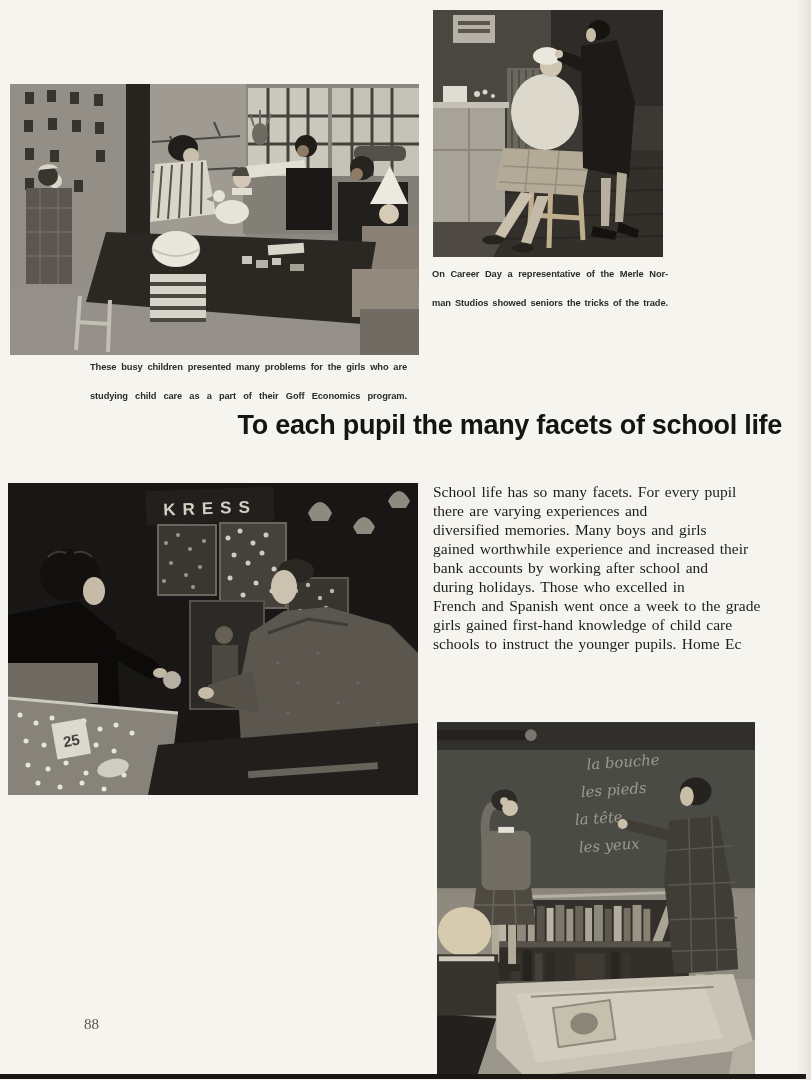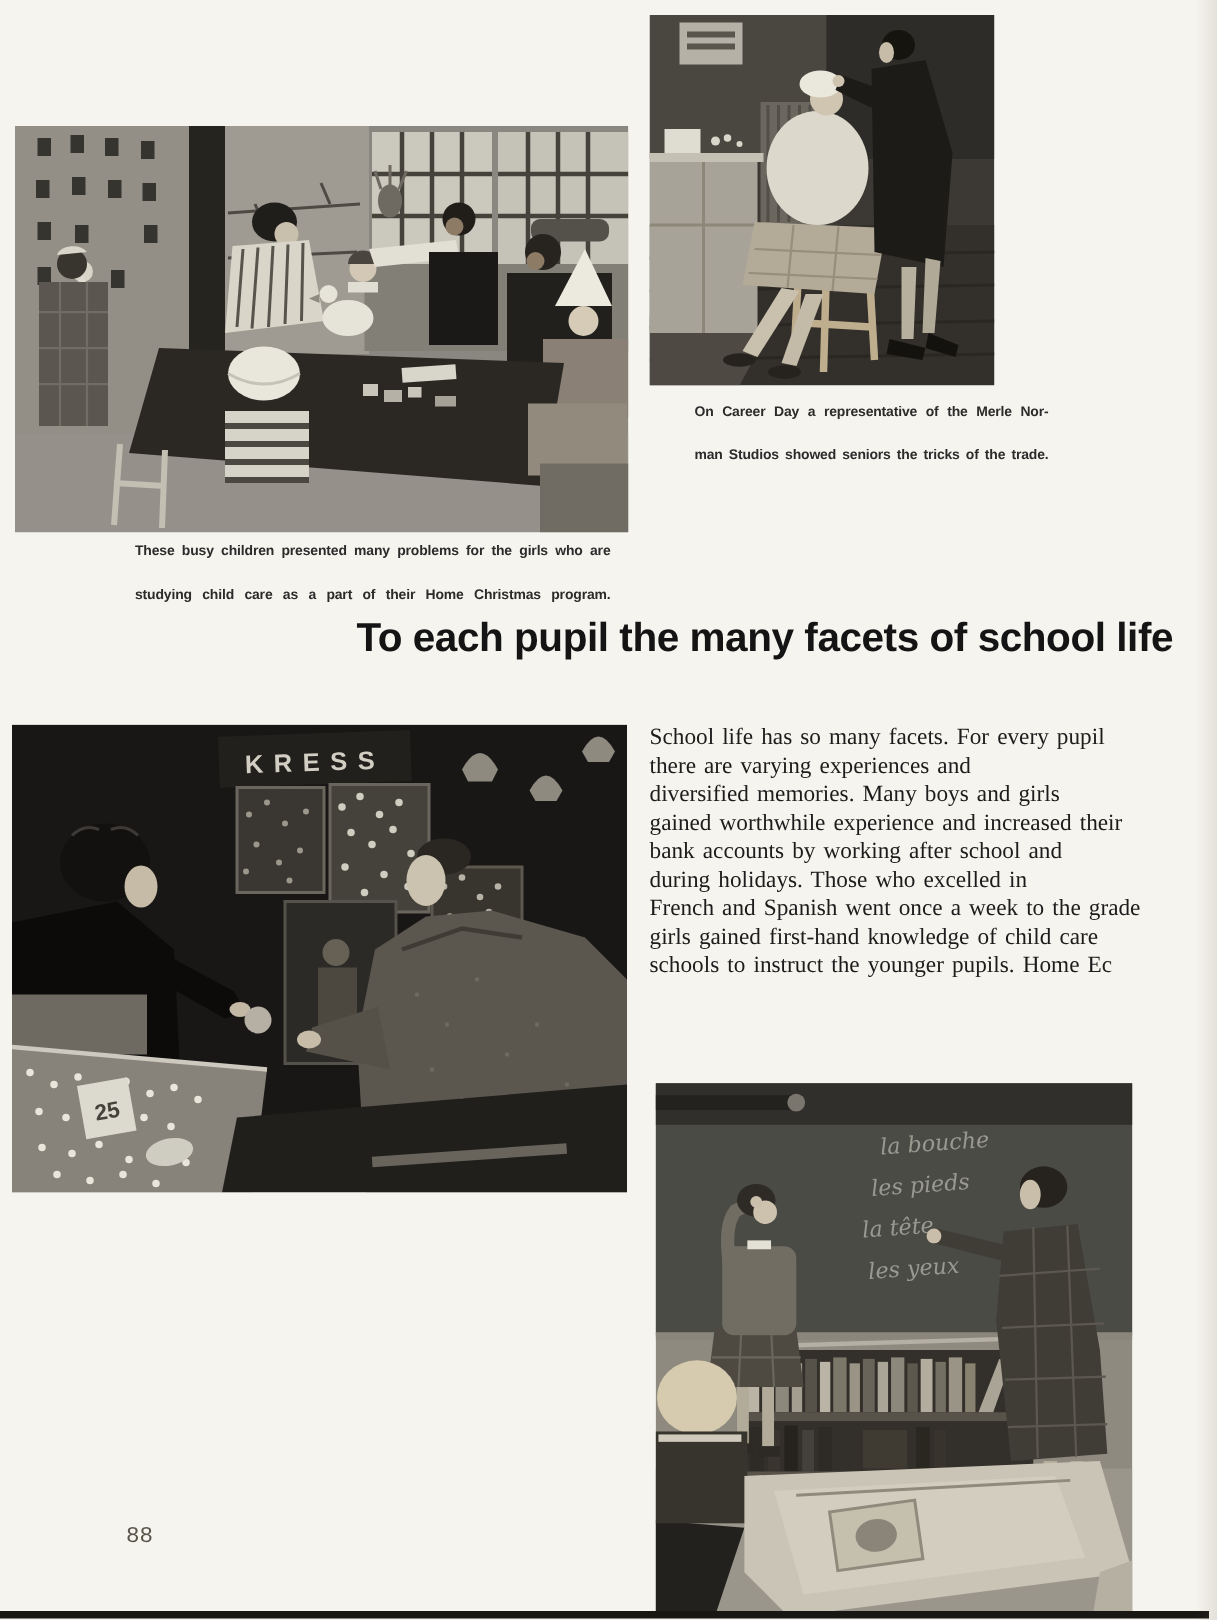--- a/index.html
+++ b/index.html
@@ -23,21 +23,21 @@
     text-align:right;white-space:nowrap;line-height:40px;
   }
   .bodytext{
     position:absolute;left:433px;top:482px;width:368px;
     font-family:"Liberation Serif",serif;font-size:15.5px;line-height:19px;
     color:#1c1c1c;word-spacing:1.5px;
   }
   .bodyline{white-space:nowrap;}
   .pageno{
     position:absolute;left:84px;top:1016px;
-    font-family:Liberation Mono, monospace;font-size:15px;color:#5a554b;
+    font-family:Liberation Serif, serif;font-size:15px;color:#5a554b;
   }
   .bottom-bar{position:absolute;left:0;top:1074px;width:806px;height:5px;background:#181714;}
   .edge-shadow{
     position:absolute;right:0;top:0;width:14px;height:1080px;
     background:linear-gradient(to right, rgba(120,112,95,0) 0%, rgba(120,112,95,0.14) 100%);
   }
   .chalk{
     font-family:"DejaVu Serif",serif;font-style:italic;
     fill:#cdcdc2;opacity:0.6;font-size:15px;
   }
@@ -154,21 +154,21 @@
       <g stroke="#c3bfb3" stroke-width="4" fill="none">
         <line x1="70" y1="212" x2="66" y2="266"></line>
           <line x1="100" y1="216" x2="98" y2="268"></line>
         <line x1="66" y1="238" x2="100" y2="240"></line>
       </g>
     </svg>
   </div>
 
   <div class="caption" style="left:90px;top:360px;width:317px;">
     <div class="jline">These busy children presented many problems for the girls who are</div>
-    <div class="jline">studying child care as a part of their Home Christmas program.</div>
+    <div class="jline">studying child care as a part of their Goff Economics program.</div>
   </div>
 
   <div class="photo" style="left:433px;top:10px;width:230px;height:247px;">
     <svg width="230" height="247" viewBox="0 0 230 247">
       <rect width="230" height="247" fill="#3c3934"></rect>
       <rect x="0" y="0" width="118" height="96" fill="#4a4740"></rect>
       <rect x="118" y="0" width="112" height="96" fill="#2e2c28"></rect>
       <rect x="20" y="5" width="42" height="28" fill="#b5b1a6"></rect>
       <rect x="25" y="11" width="32" height="4" fill="#5a564e"></rect>
       <rect x="25" y="19" width="32" height="4" fill="#5a564e"></rect>
@@ -224,21 +224,21 @@
       <ellipse cx="158" cy="25" rx="5" ry="7" fill="#c6bca8"></ellipse>
       <polygon points="150,48 128,40 124,50 148,62" fill="#1d1b18"></polygon>
       <circle cx="126" cy="44" r="4" fill="#cfc4b0"></circle>
       <polygon points="168,168 178,168 176,216 168,216" fill="#b8b09e"></polygon>
       <polygon points="184,162 194,164 190,212 182,212" fill="#b1a997"></polygon>
       <polygon points="160,216 184,222 182,230 158,226" fill="#14120f"></polygon>
       <polygon points="186,212 206,220 204,228 184,222" fill="#14120f"></polygon>
     </svg>
   </div>
 
-  <div class="caption" style="left:432px;top:267px;width:236px;margin-left:31px;">
+  <div class="caption" style="left:432px;top:267px;width:236px;">
     <div class="jline">On Career Day a representative of the Merle Nor-</div>
     <div class="jline">man Studios showed seniors the tricks of the trade.</div>
   </div>
 
   <div class="headline">To each pupil the many facets of school life</div>
 
   <div class="photo" style="left:8px;top:483px;width:410px;height:312px;">
     <svg width="410" height="312" viewBox="0 0 410 312">
       <rect width="410" height="312" fill="#191715"></rect>
       <g fill="#8e8a80">

